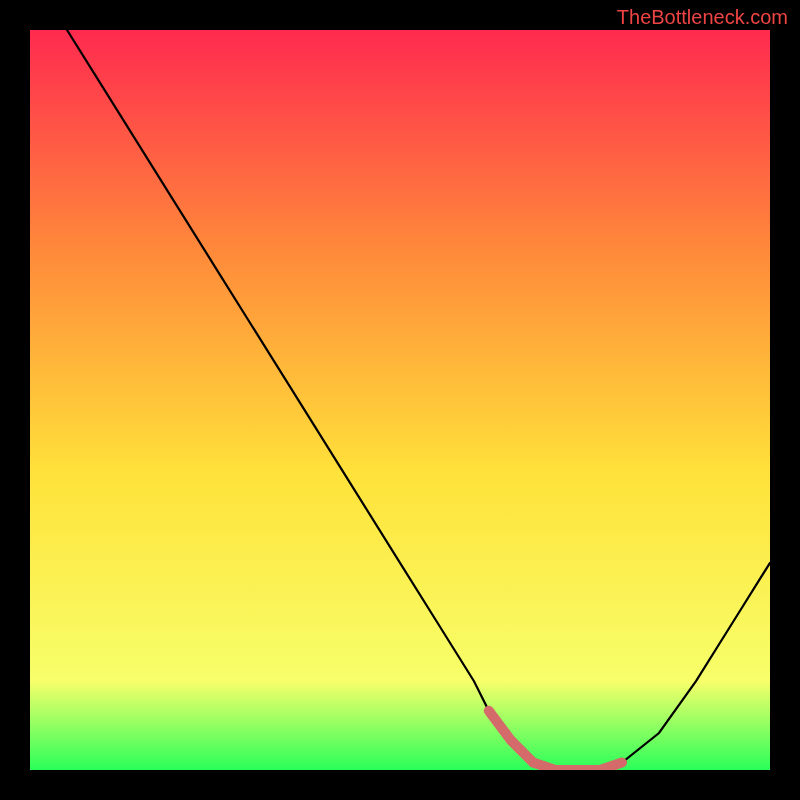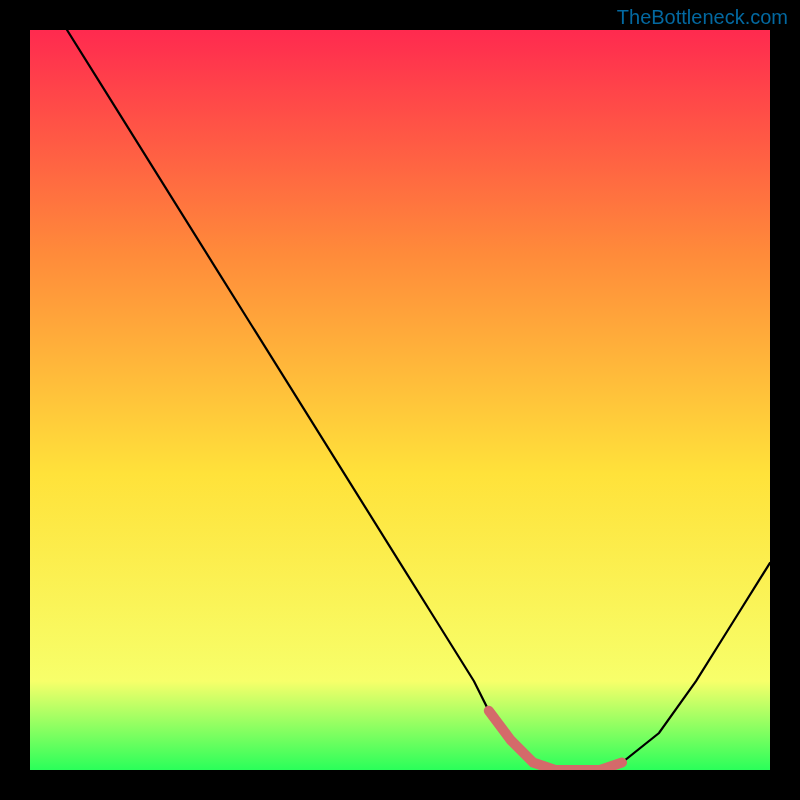--- a/index.html
+++ b/index.html
@@ -1,17 +1,17 @@
 <!DOCTYPE html>
 <html><head>
 <meta charset="utf-8">
 <style>
   * { margin: 0; padding: 0; box-sizing: border-box; }
   body { width: 800px; height: 800px; background: #000; position: relative; font-family: Arial, sans-serif; }
-  .attribution { position: absolute; top: 6px; right: 12px; color: #0369a1; font-size: 20px; font-weight: 500; z-index: 10; }
+  .attribution { position: absolute; top: 6px; right: 12px; color: #ef4444; font-size: 20px; font-weight: 500; z-index: 10; }
   .chart-frame { position: absolute; top: 30px; left: 30px; width: 740px; height: 740px; background: #000; }
   .plot-area { position: absolute; top: 0; left: 0; width: 740px; height: 740px; }
   svg { display: block; }
 </style>
 </head>
 <body>
 
 <div class="attribution">TheBottleneck.com</div>
 
 <div class="chart-frame">

